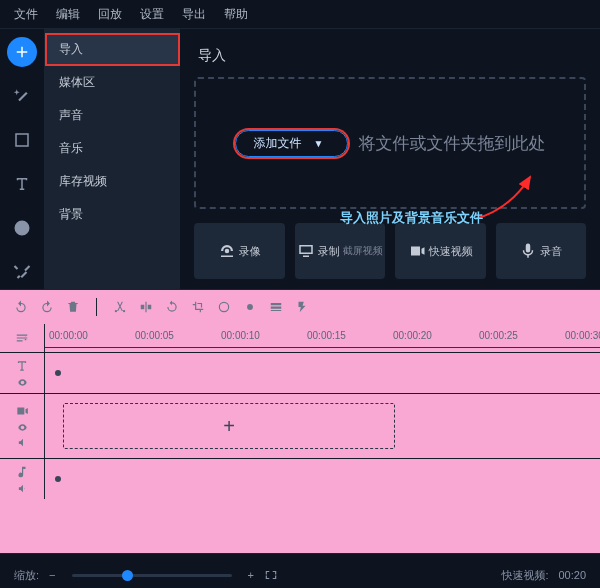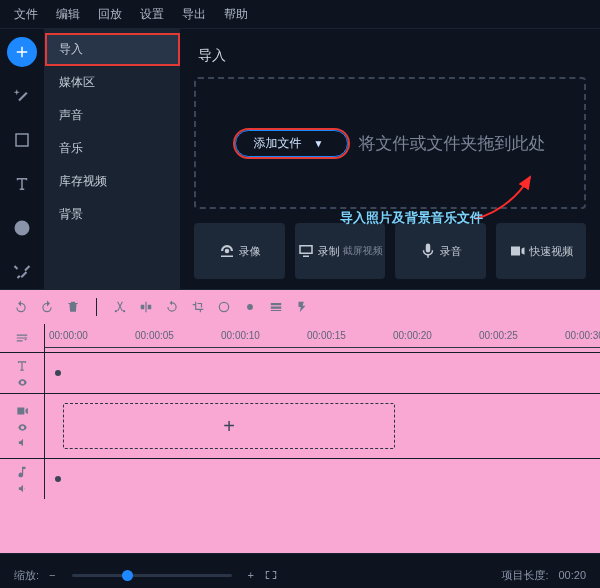--- a/index.html
+++ b/index.html
@@ -128,29 +128,29 @@
       </div>
       <div class="action">
         <svg viewBox="0 0 24 24">
             <path d="M3 4h18v12H3V4zm2 2v8h14V6H5zm3 12h8v2H8z"></path>
           </svg>
         <span>录制</span>
         <span class="sub">截屏视频</span>
       </div>
       <div class="action">
         <svg viewBox="0 0 24 24">
+            <path d="M4 6h12v12H4V6zm14 3l4-2v10l-4-2V9z"></path>
+          </svg>
+        <span>快速视频</span>
+      </div>
+      <div class="action">
+        <svg viewBox="0 0 24 24">
             <path d="M12 14a3 3 0 003-3V5a3 3 0 00-6 0v6a3 3 0 003 3zm5-3a5 5 0 01-10 0H5a7 7 0 006 6.9V21h2v-3.1A7 7 0 0019 11h-2z"></path>
           </svg>
         <span>录音</span>
-      </div>
-      <div class="action">
-        <svg viewBox="0 0 24 24">
-            <path d="M4 6h12v12H4V6zm14 3l4-2v10l-4-2V9z"></path>
-          </svg>
-        <span>快速视频</span>
       </div>
     </div>
   </div>
 </div>
 
 <div class="timeline">
   <div class="tl-tools">
     <div class="grp">
       <span>
           <svg class="ico-sm" viewBox="0 0 24 24">
@@ -284,15 +284,15 @@
   <div class="zoom-track">
       <div class="zoom-knob"></div>
     </div>
   <span>+</span>
   <span>
       <svg class="ico-sm" viewBox="0 0 24 24">
         <path fill="currentColor" d="M3 5h6v2H5v4H3V5zm12 0h6v6h-2V7h-4V5zM3 13h2v4h4v2H3v-6zm16 0h2v6h-6v-2h4v-4z"></path>
       </svg>
     </span>
   <div class="spacer"></div>
-  <span>项目长度:</span>
+  <span>快速视频:</span>
   <span>00:20</span>
 </div>
 
 </body></html>

